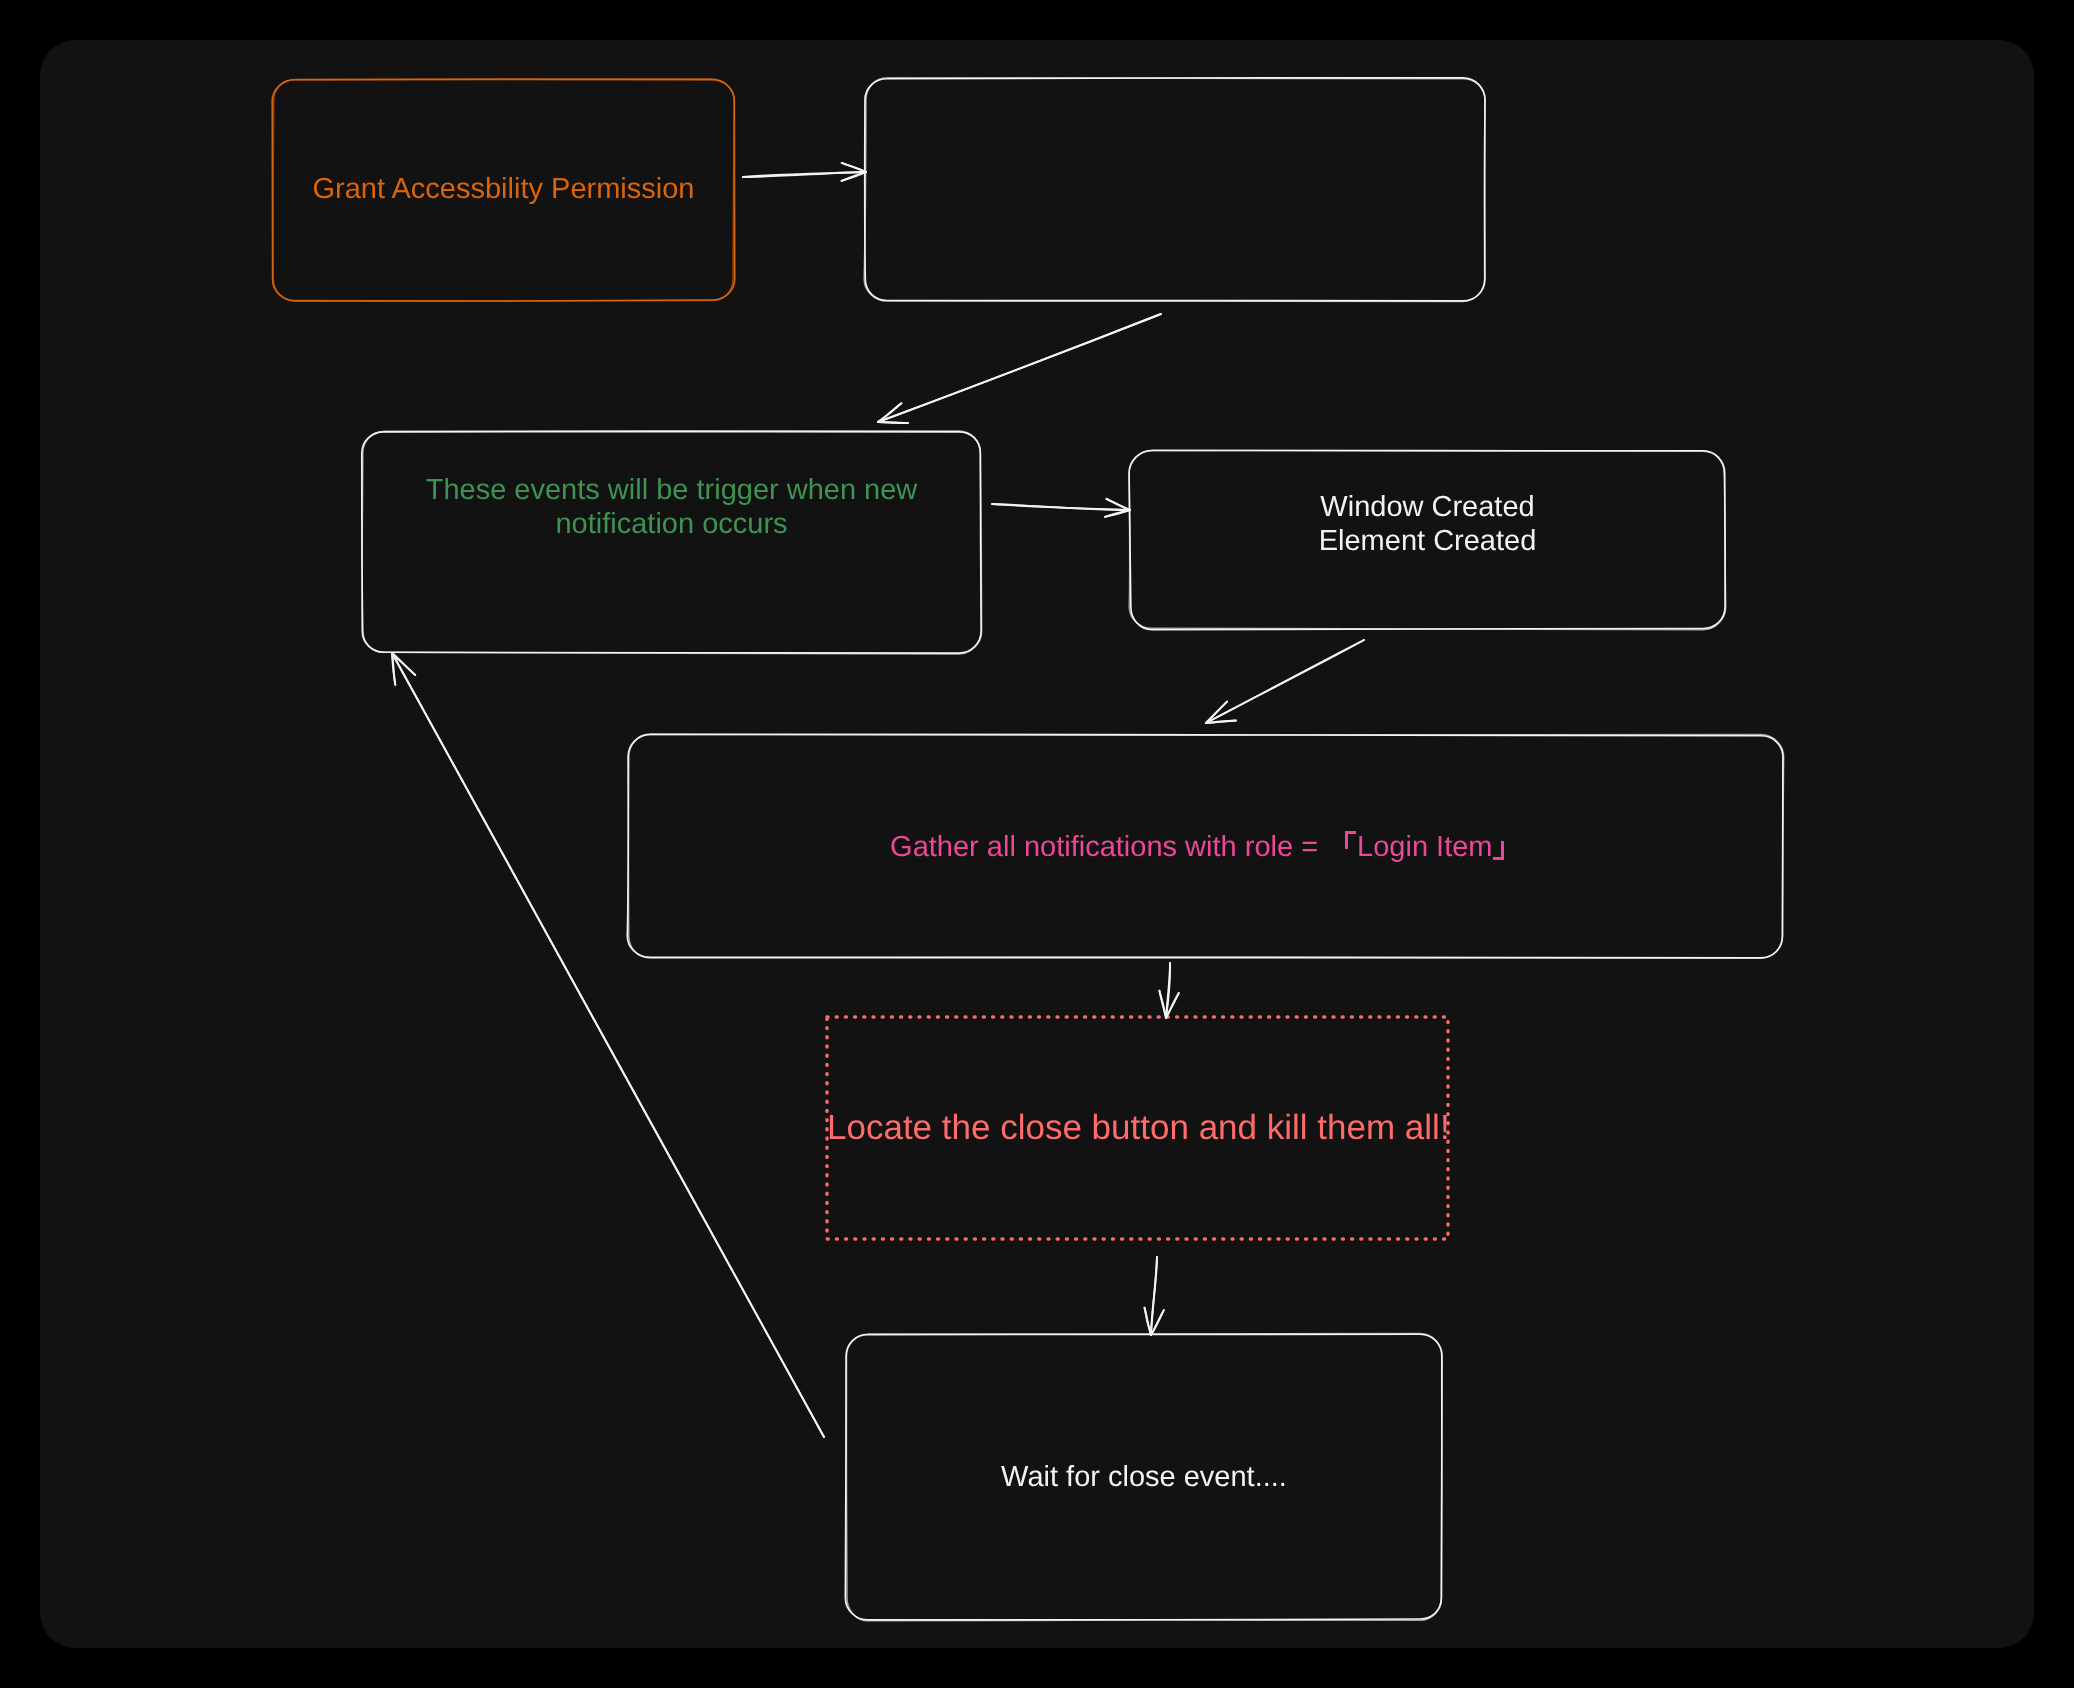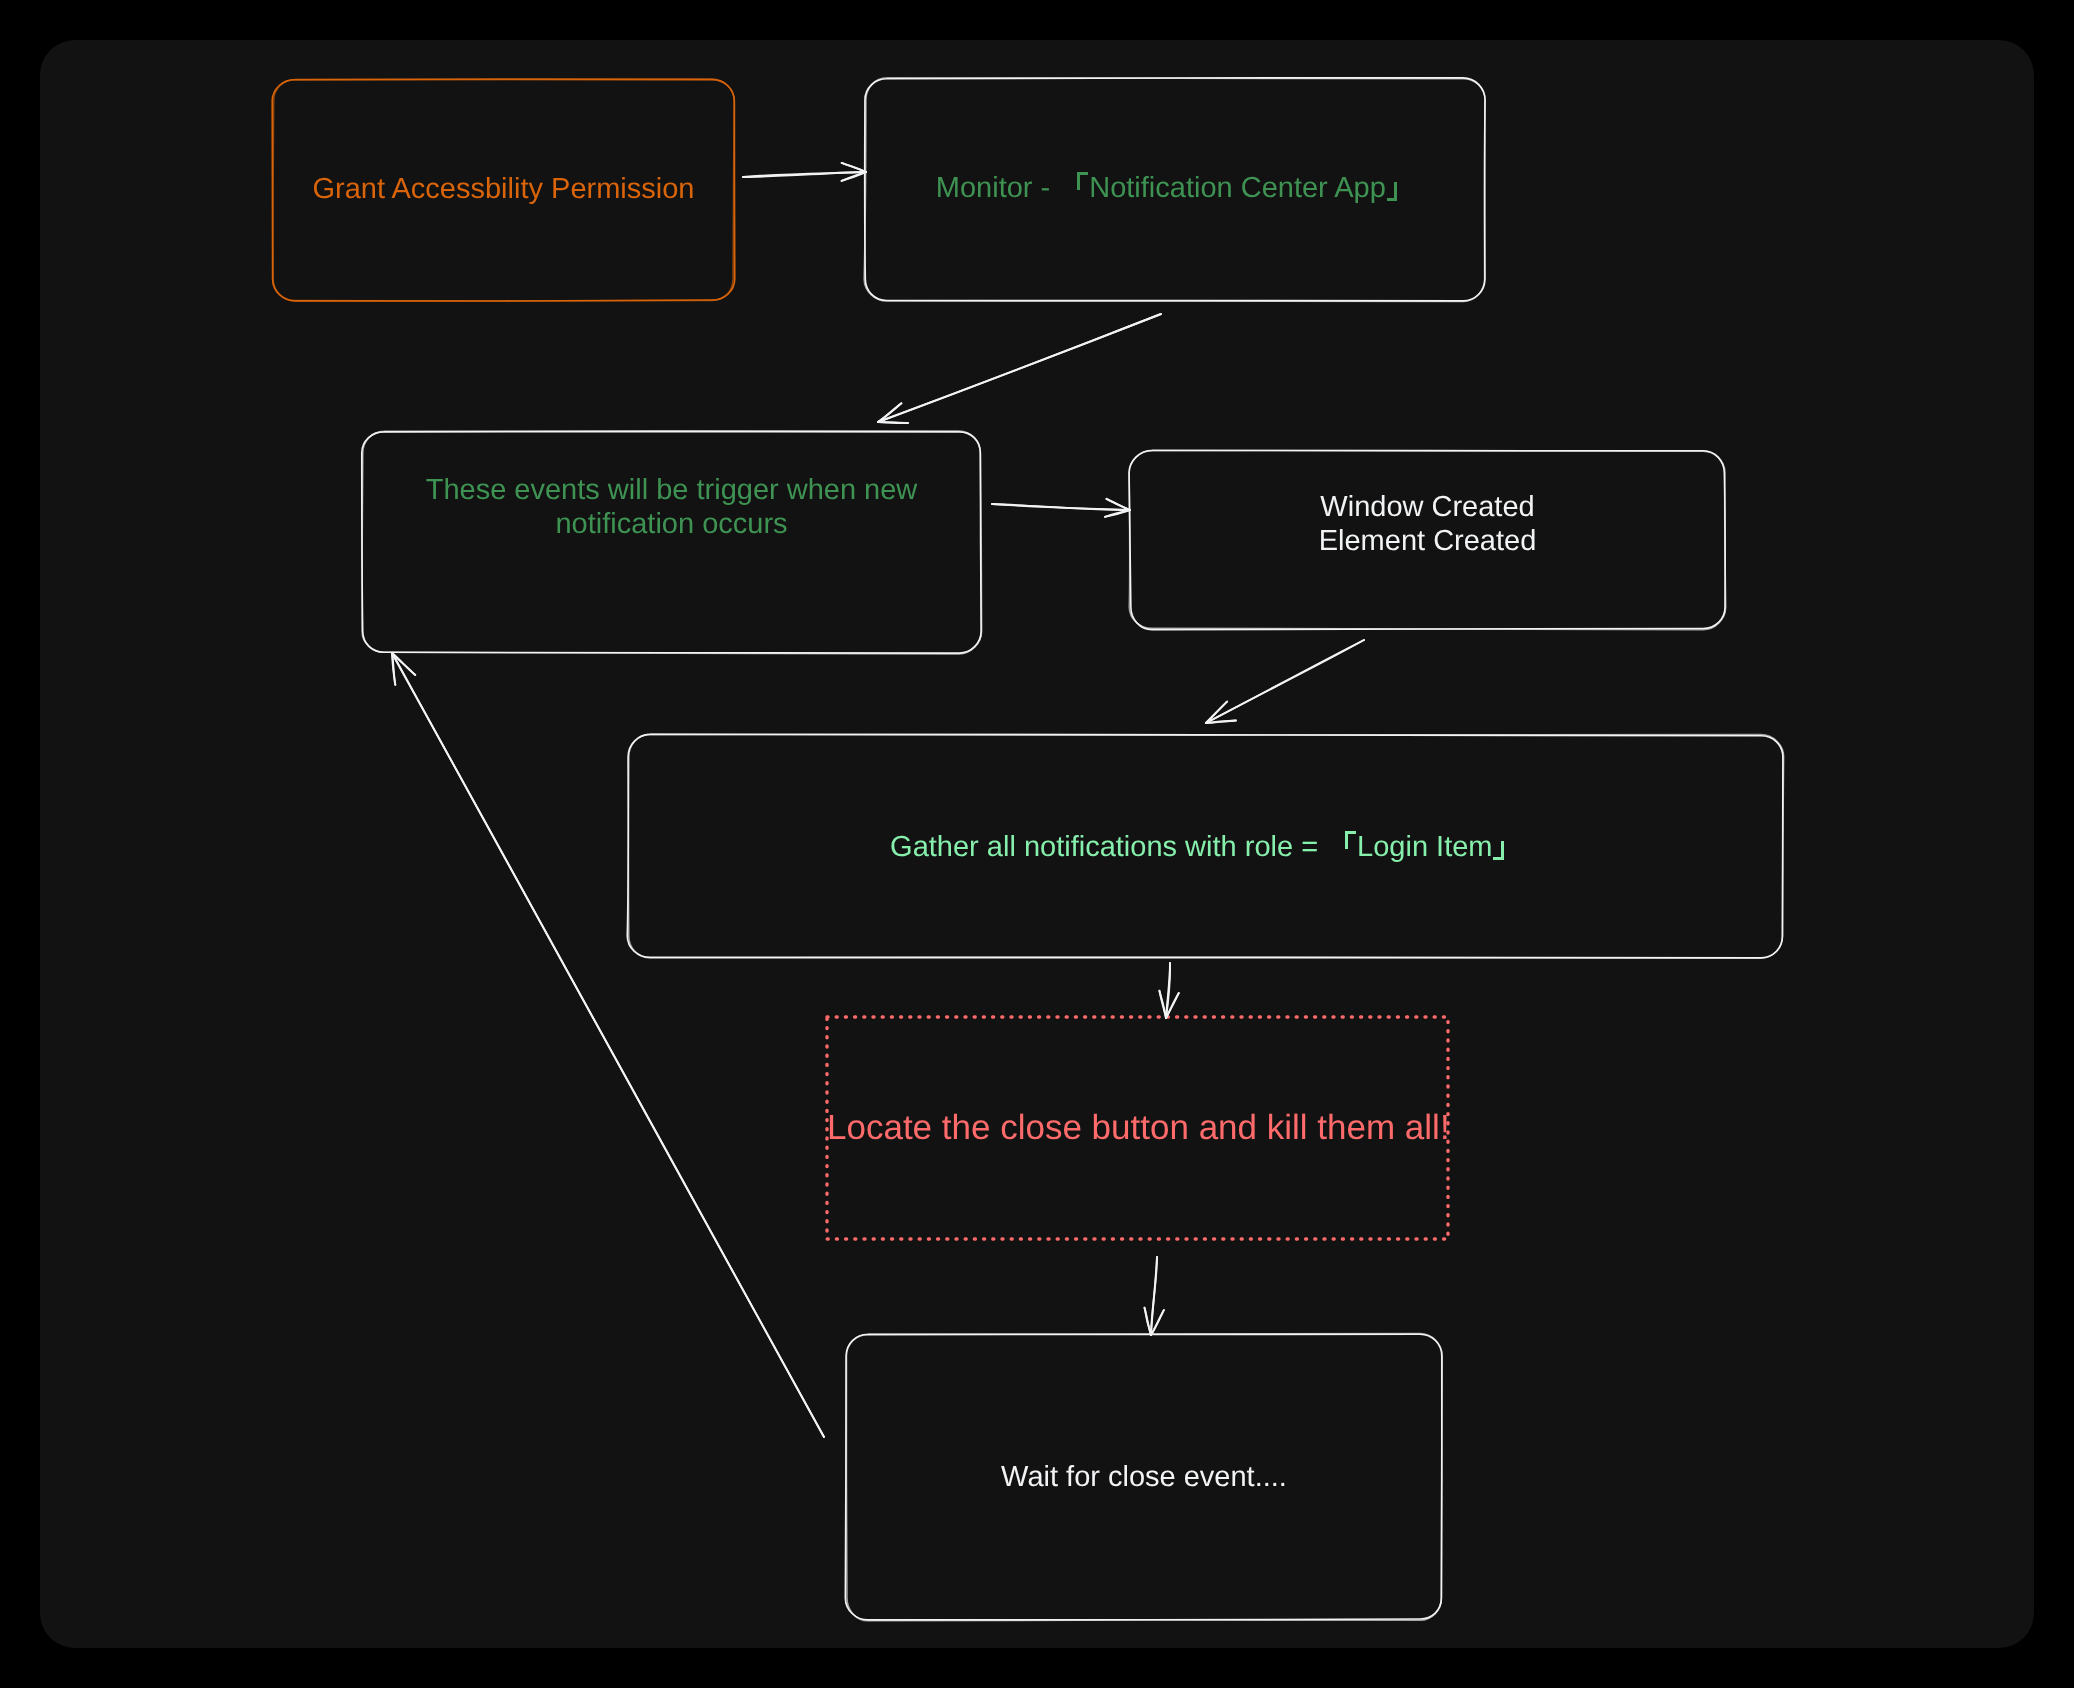--- a/index.html
+++ b/index.html
@@ -150,19 +150,18 @@
       <g>
         <path d="M 824.00 1437.00 C 680.96 1178.54, 531.28 903.31, 392.00 653.00" fill="none" stroke="#f2f3f4" stroke-width="1.9" stroke-linecap="round" stroke-linejoin="round"></path>
         <path d="M 824.00 1437.00 C 681.89 1178.03, 529.40 904.34, 392.00 653.00" fill="none" stroke="#f2f3f4" stroke-width="1.9" stroke-linecap="round" stroke-linejoin="round"></path>
         <path d="M 415.26 674.98 C 407.86 667.43, 399.08 660.41, 392.00 653.00" fill="none" stroke="#f2f3f4" stroke-width="1.9" stroke-linecap="round" stroke-linejoin="round"></path>
         <path d="M 415.26 674.98 C 407.02 668.33, 399.92 659.53, 392.00 653.00" fill="none" stroke="#f2f3f4" stroke-width="1.9" stroke-linecap="round" stroke-linejoin="round"></path>
         <path d="M 395.31 684.83 C 393.57 674.39, 393.56 663.13, 392.00 653.00" fill="none" stroke="#f2f3f4" stroke-width="1.9" stroke-linecap="round" stroke-linejoin="round"></path>
         <path d="M 395.31 684.83 C 393.51 674.40, 392.52 663.24, 392.00 653.00" fill="none" stroke="#f2f3f4" stroke-width="1.9" stroke-linecap="round" stroke-linejoin="round"></path>
       </g>
     </svg>
 <div class="node-label" style="left: 273px; width: 461px; top: 172px; font-size: 29px; line-height: 34px; color: rgb(217, 100, 10);"><span class="ln">Grant Accessbility Permission</span></div>
-    <div class="node-label" style="left: 865px; width: 620px; top: 170.5px; font-size: 29px; line-height: 34px; color: rgb(62, 147, 83);"><span class="ln">Monitor -  <span class="cbk open"></span>Notification Center App<span class="cbk close"></span></span></div>
     <div class="node-label" style="left: 362px; width: 619px; top: 473px; font-size: 29px; line-height: 34px; color: rgb(62, 147, 83);"><span class="ln">These events will be trigger when new</span><span class="ln">notification occurs</span><span class="ln">&nbsp;</span></div>
     <div class="node-label" style="left: 1130px; width: 595px; top: 490px; font-size: 29px; line-height: 34px; color: rgb(241, 243, 245);"><span class="ln">Window Created</span><span class="ln">Element Created</span></div>
-    <div class="node-label" style="left: 628px; width: 1155px; top: 829.5px; font-size: 29px; line-height: 34px; color: #86efac;"><span class="ln">Gather all notifications with role =  <span class="cbk open"></span>Login Item<span class="cbk close"></span></span></div>
+    <div class="node-label" style="left: 628px; width: 1155px; top: 829.5px; font-size: 29px; line-height: 34px; color: #ec4899;"><span class="ln">Gather all notifications with role =  <span class="cbk open"></span>Login Item<span class="cbk close"></span></span></div>
     <div class="node-label" style="left: 827px; width: 621px; top: 1111px; font-size: 35px; line-height: 34px; color: rgb(255, 107, 107);"><span class="ln">Locate the close button and kill them all!</span></div>
     <div class="node-label" style="left: 846px; width: 596px; top: 1460px; font-size: 29px; line-height: 34px; color: rgb(241, 243, 245);"><span class="ln">Wait for close event....</span></div>
   </div>
 
 </body></html>

